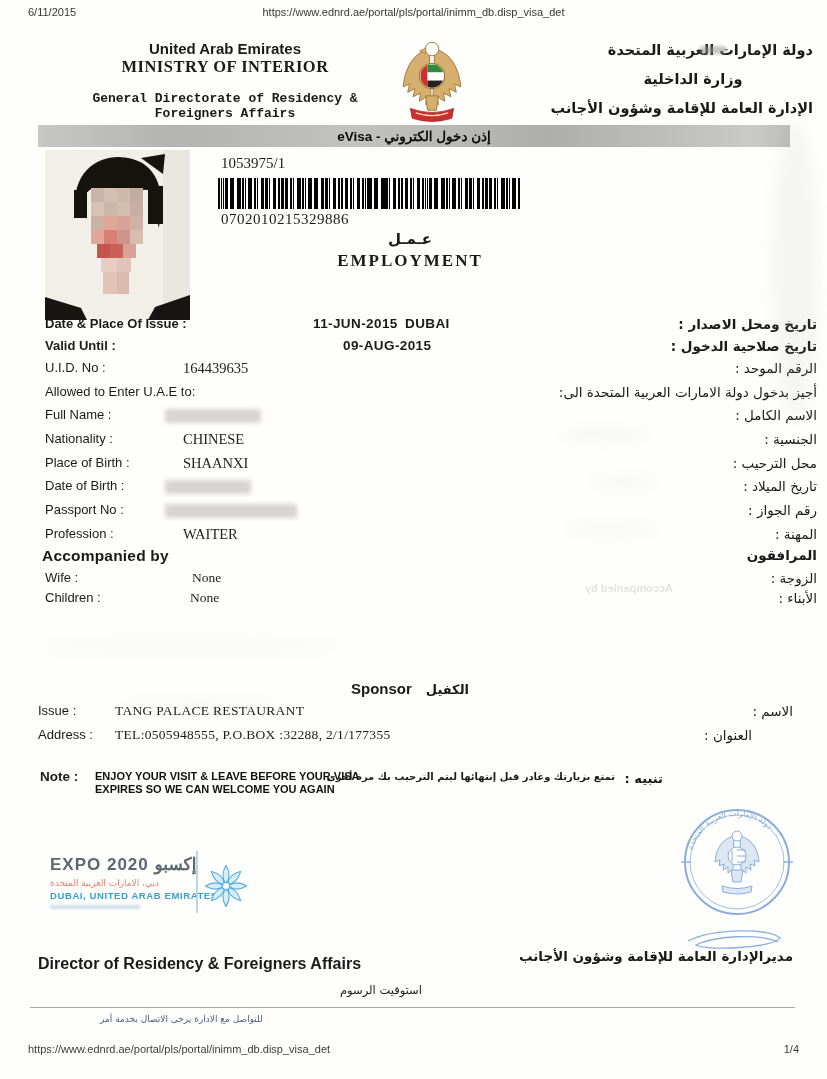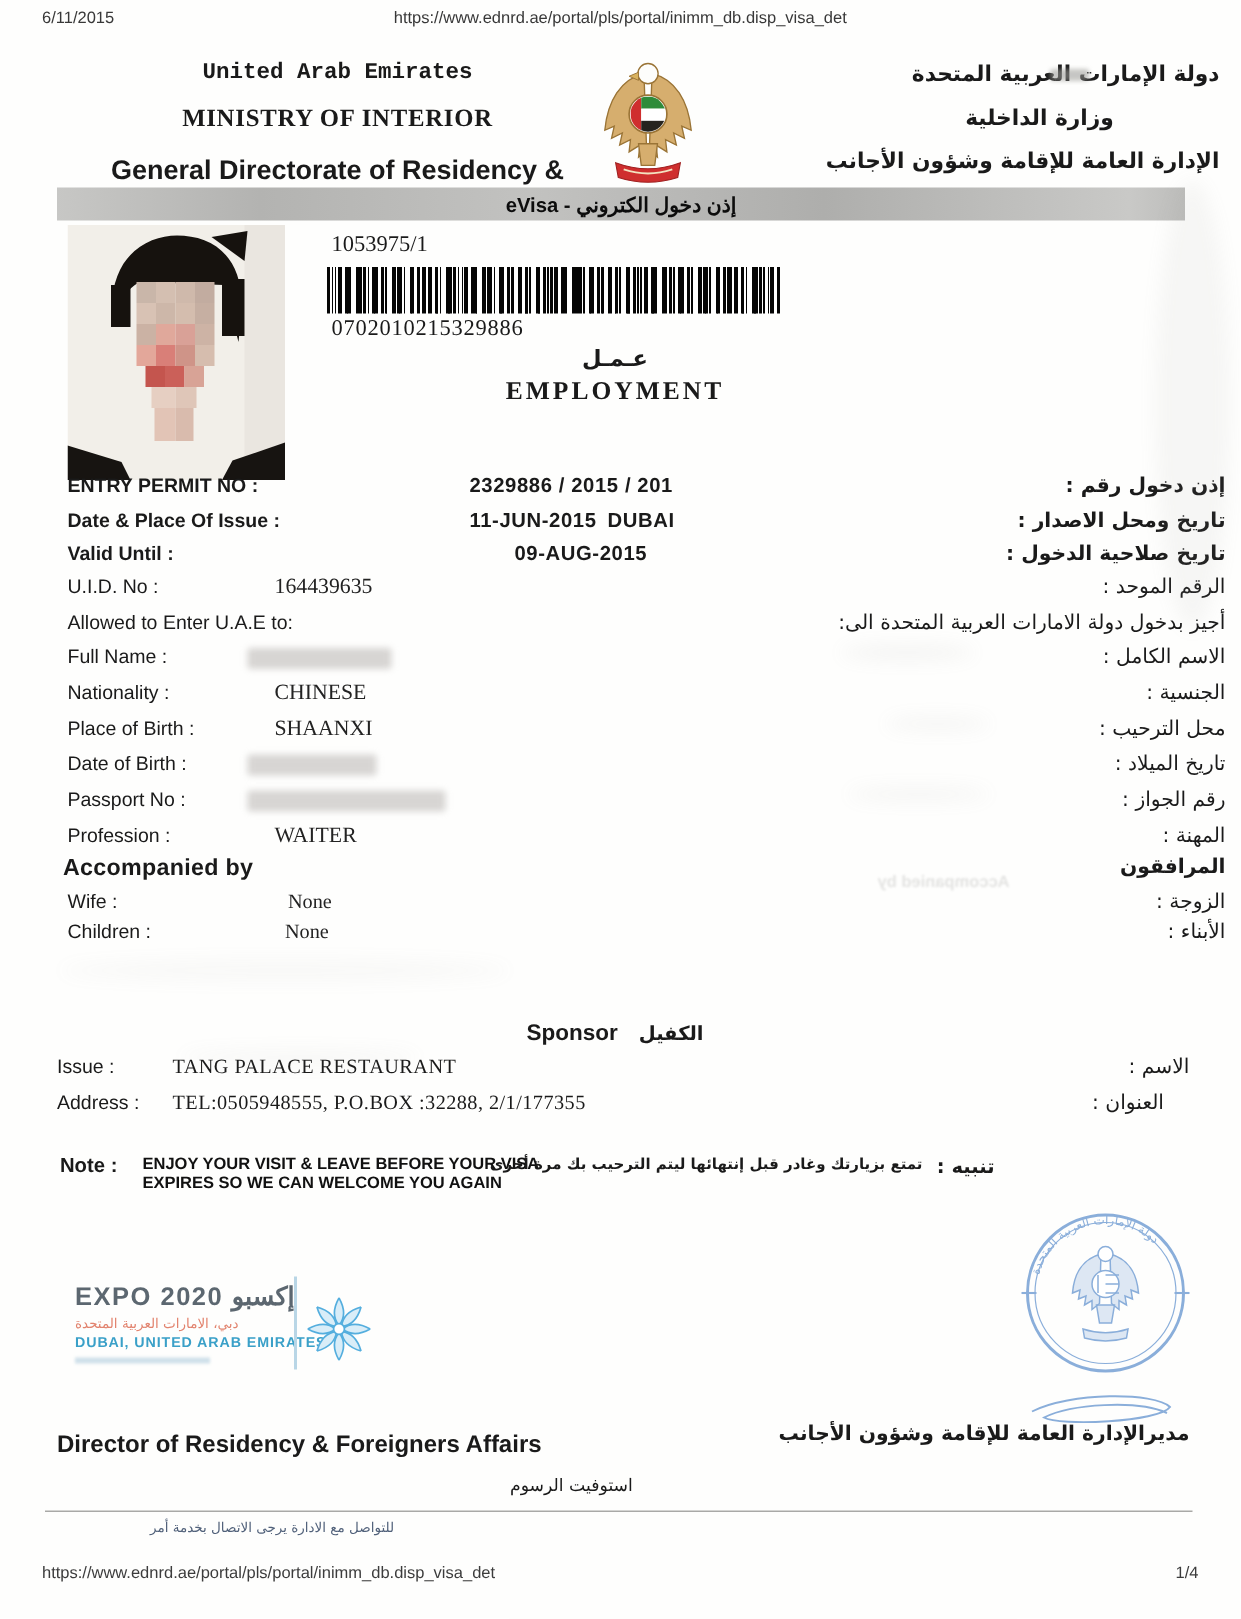--- a/index.html
+++ b/index.html
@@ -6,23 +6,23 @@
   .page{position:relative;width:827px;height:1079px;background:#fefefd;overflow:hidden;
         font-family:"Liberation Sans",sans-serif;color:#1a1a1a;}
   .abs{position:absolute;}
   .ar{font-family:"DejaVu Sans",sans-serif;}
   .serif{font-family:"Liberation Serif",serif;}
   .b{font-weight:bold;}
   
   .meta{font-size:11px;color:#383838;}
   
   .hdr-en{left:60px;top:40px;width:330px;text-align:center;}
-  .hdr-en .l1{font-family:Liberation Mono, monospace;font-weight:bold;font-size:15px;margin-bottom:12px;}
+  .hdr-en .l1{font-family:Liberation Sans, sans-serif;font-weight:bold;font-size:15px;}
   .hdr-en .l2{font-family:"Liberation Serif",serif;font-weight:bold;font-size:16.5px;letter-spacing:.5px;margin-bottom:14px;}
-  .hdr-en .l3{font-family:Liberation Sans, sans-serif;font-weight:bold;font-size:18px;}
+  .hdr-en .l3{font-family:Liberation Mono, monospace;font-weight:bold;font-size:13px;}
   .hdr-ar{right:14px;top:42px;width:300px;text-align:right;direction:rtl;}
   .hdr-ar div{font-weight:bold;font-size:14.5px;margin-bottom:13px;}
   .hdr-ar .c{text-align:center;padding-left:60px;}
   
   .evisa-bar{left:38px;top:125px;width:752px;height:22px;
     background:linear-gradient(90deg,#c7c7c5,#b3b3b1 18%,#c2c2c0 42%,#aeaeac 68%,#c9c9c7 95%,#bdbdbb);
     display:flex;align-items:center;justify-content:center;}
   .evisa-bar span{font-size:13.5px;font-weight:bold;color:#0c0c0c;}
   
   .filenum{left:221px;top:155px;font-size:15px;}
@@ -155,25 +155,20 @@
 
   <div class="abs filenum serif">1053975/1</div>
   <div class="abs barcode"></div>
   <div class="abs barnum serif">0702010215329886</div>
   <div class="abs vtype">
     <div class="a ar">عـمـل</div>
     <div class="e">EMPLOYMENT</div>
   </div>
 
   <div class="abs details">
-    <div class="drow" style="height:23px">
-      <span class="d-lbl b">ENTRY PERMIT NO :</span>
-      <span class="d-val" style="left:313px">2329886 / 2015 / 201</span>
-      <span class="d-ar ar b">إذن دخول رقم :</span>
-    </div>
     <div class="drow" style="height:22px">
       <span class="d-lbl b">Date &amp; Place Of Issue :</span>
       <span class="d-val" style="left:313px">11-JUN-2015</span>
       <span class="d-val" style="left:405px">DUBAI</span>
       <span class="d-ar ar b">تاريخ ومحل الاصدار :</span>
     </div>
     <div class="drow" style="height:22px">
       <span class="d-lbl b">Valid Until :</span>
       <span class="d-val" style="left:343px">09-AUG-2015</span>
       <span class="d-ar ar b">تاريخ صلاحية الدخول :</span>
@@ -237,21 +232,21 @@
 
   <div class="abs sponsor-h">
     <span class="en">Sponsor</span>
     <span class="arr ar">الكفيل</span>
   </div>
   <div class="abs" style="left:0;top:703px;width:827px;height:20px;">
     <span class="abs s-lbl" style="left:38px">Issue :</span>
     <span class="abs s-val" style="left:115px">TANG PALACE RESTAURANT</span>
     <span class="abs s-ar ar" style="right:34px">الاسم :</span>
   </div>
-  <div class="abs" style="left:0;top:727px;width:786px;height:20px;padding-left:24px;">
+  <div class="abs" style="left:0;top:727px;width:786px;height:20px;">
     <span class="abs s-lbl" style="left:38px">Address :</span>
     <span class="abs s-val" style="left:115px">TEL:0505948555, P.O.BOX :32288, 2/1/177355</span>
     <span class="abs s-ar ar" style="right:34px">العنوان :</span>
   </div>
 
   <div class="abs note-lbl">Note :</div>
   <div class="abs note-txt">
     <div>ENJOY YOUR VISIT &amp; LEAVE BEFORE YOUR VISA</div>
     <div>EXPIRES SO WE CAN WELCOME YOU AGAIN</div>
   </div>

